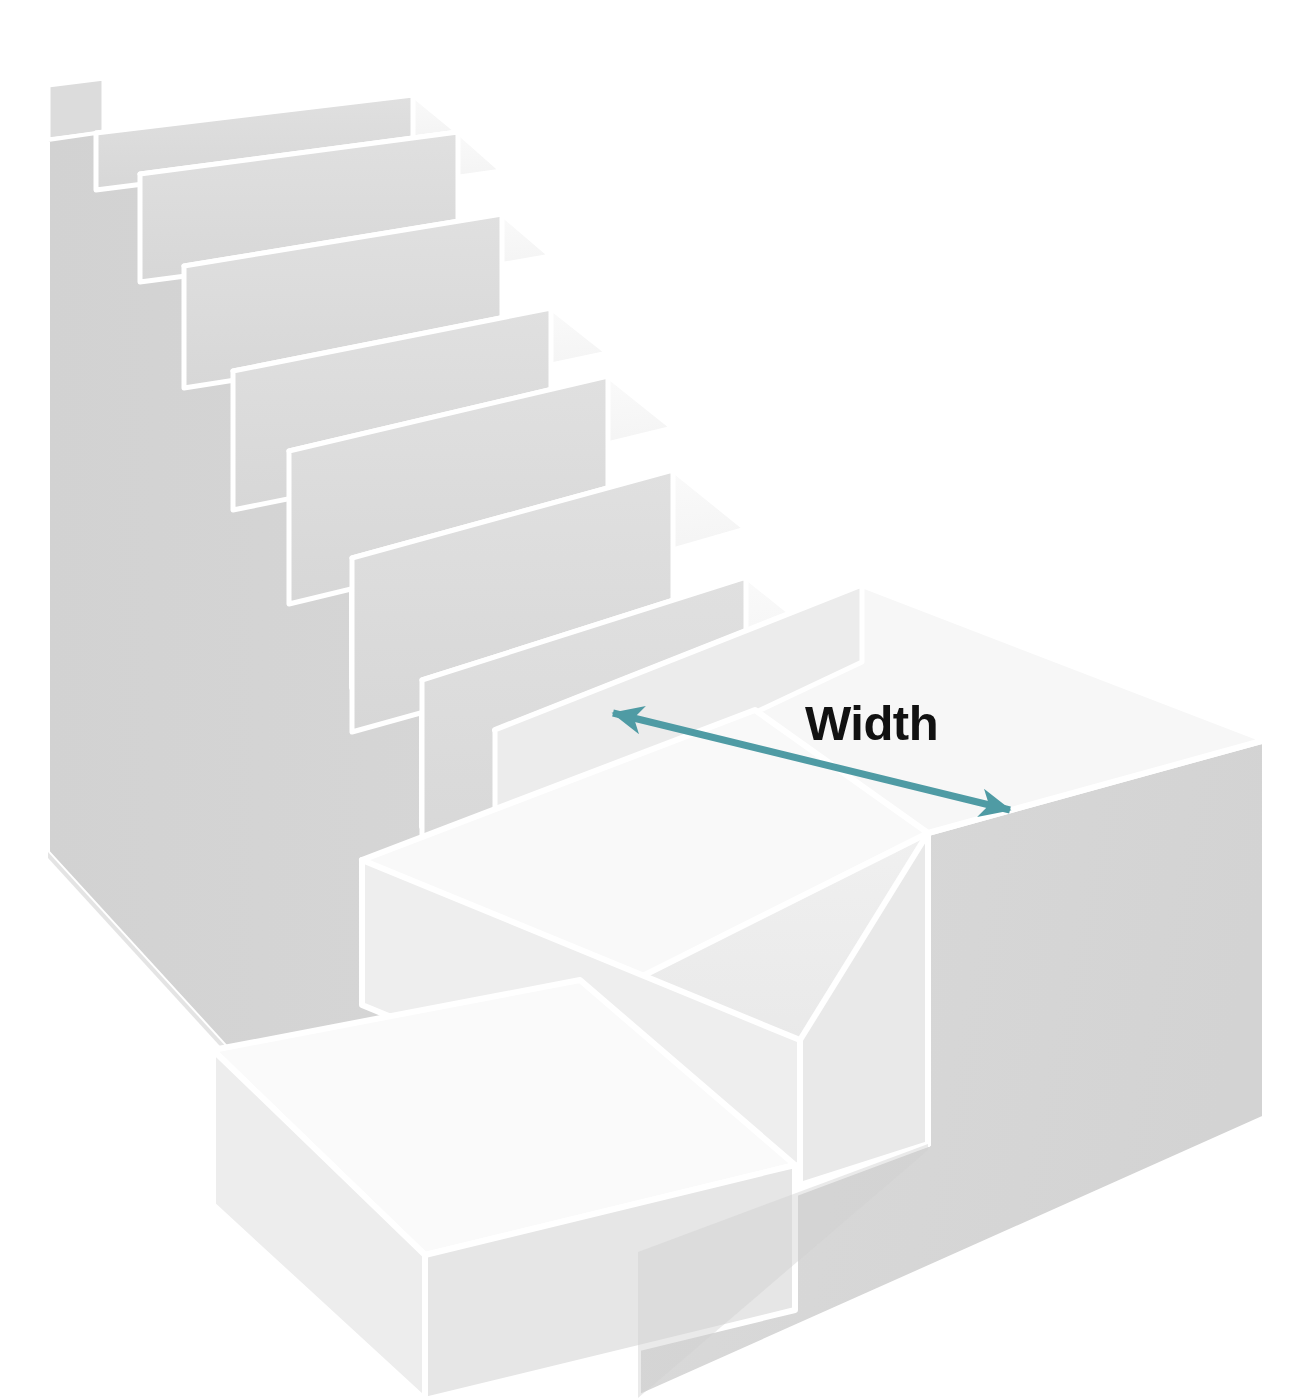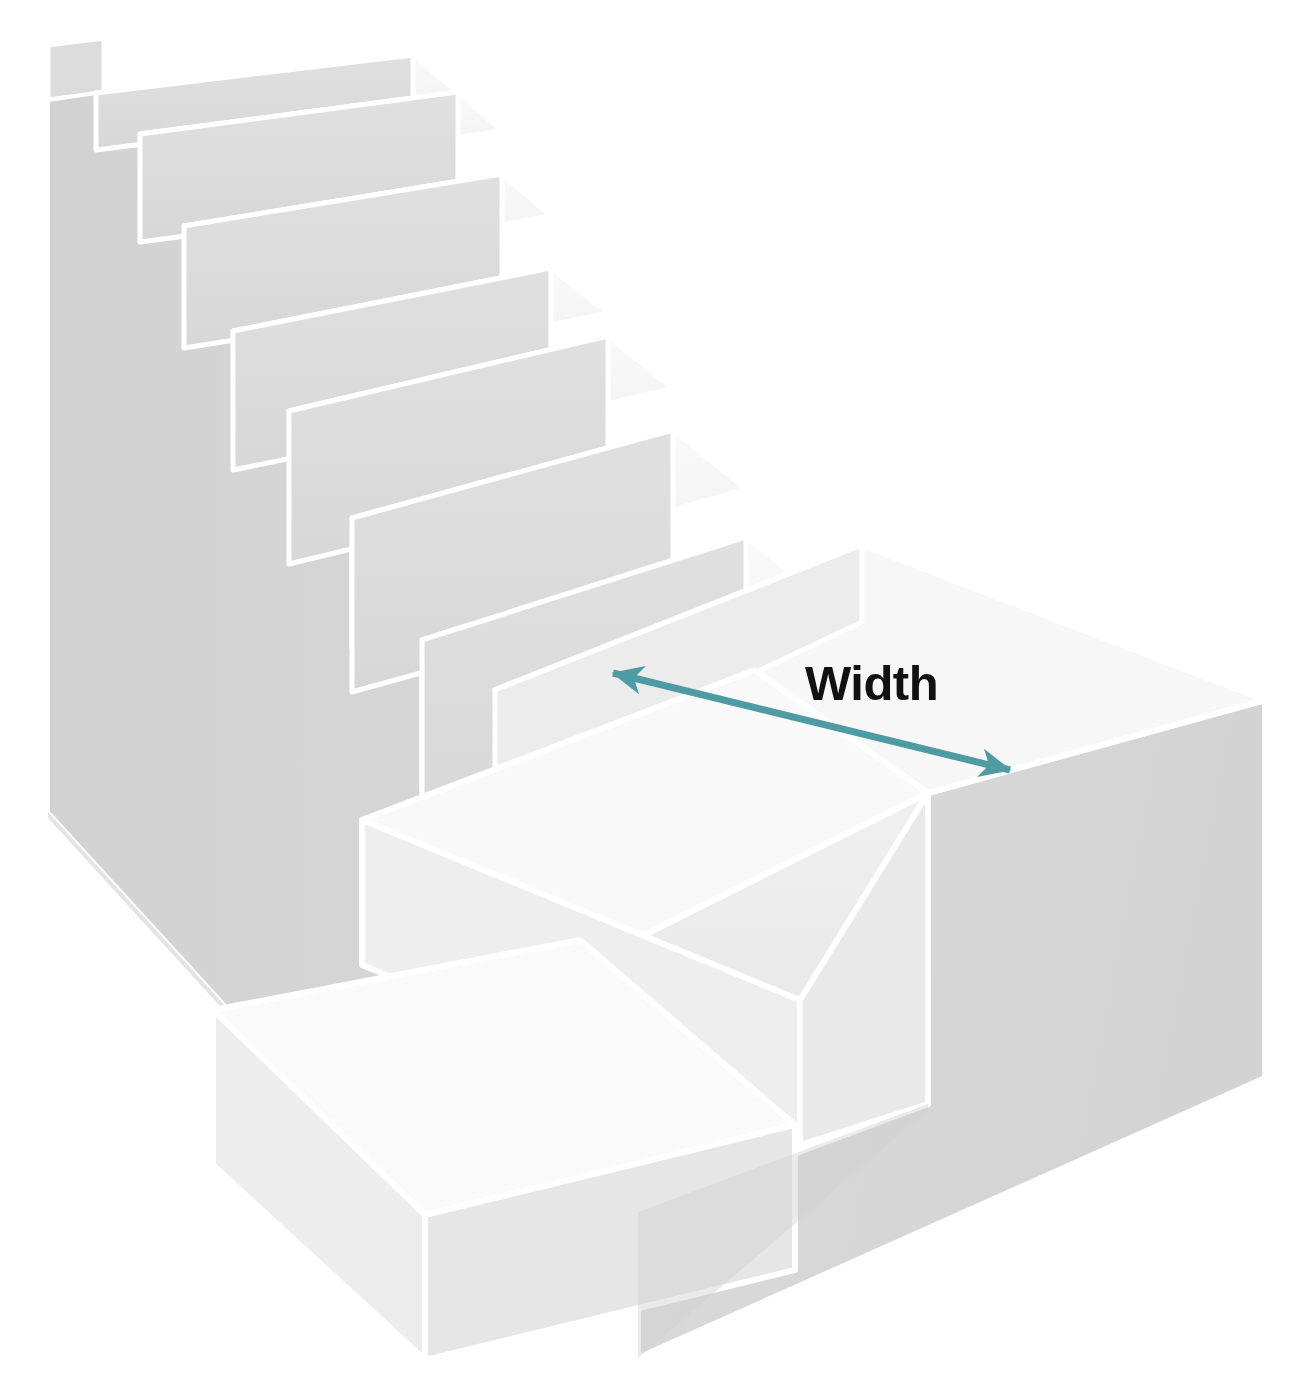--- a/index.html
+++ b/index.html
@@ -11,20 +11,21 @@
     width: 1300px;
     height: 1400px;
     font-family: "Liberation Sans", sans-serif;
     overflow: hidden;
   }
   #stage {
     position: relative;
     width: 1300px;
     height: 1000px;
     background: #ffffff;
+    margin-top: 40px;
   }
   #staircase-svg {
     position: absolute;
     top: 0;
     left: 0;
     width: 1300px;
     height: 1400px;
     display: block;
   }
   .dim-label {

